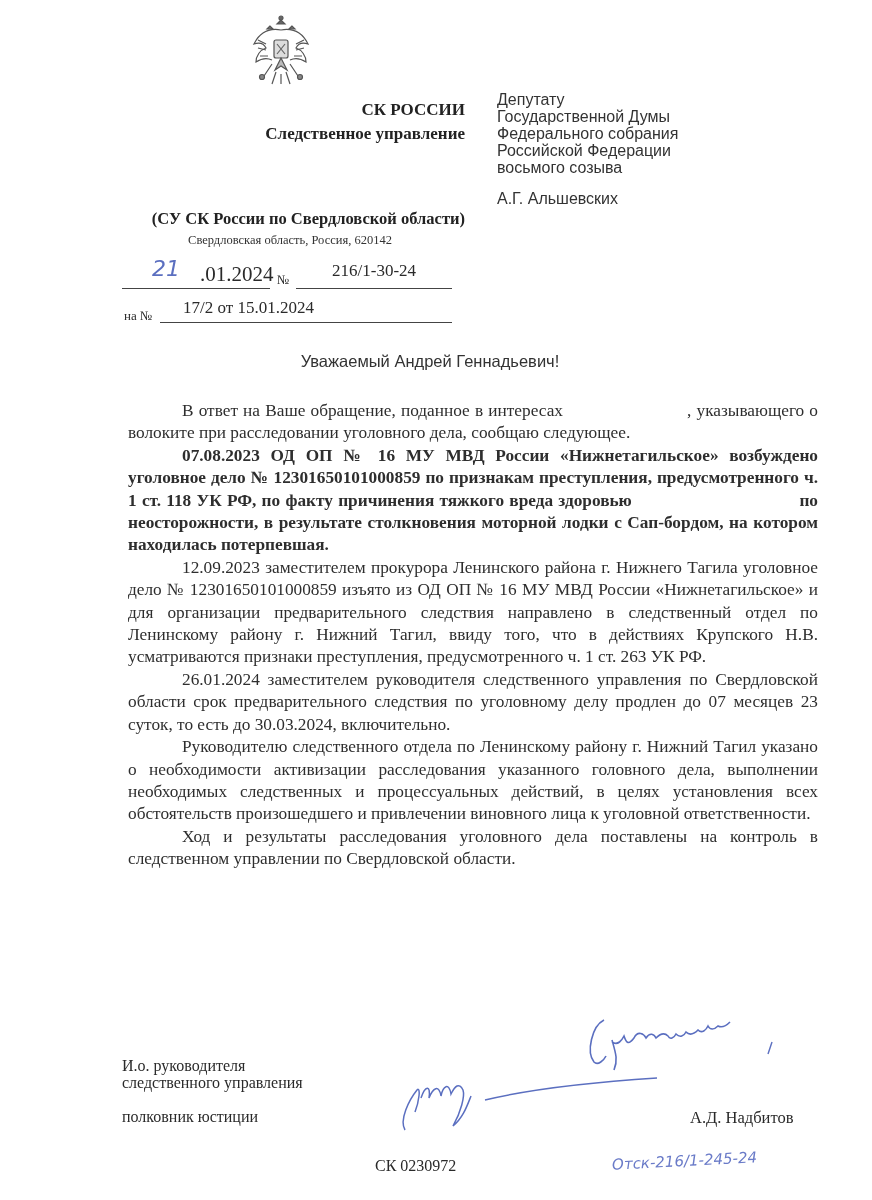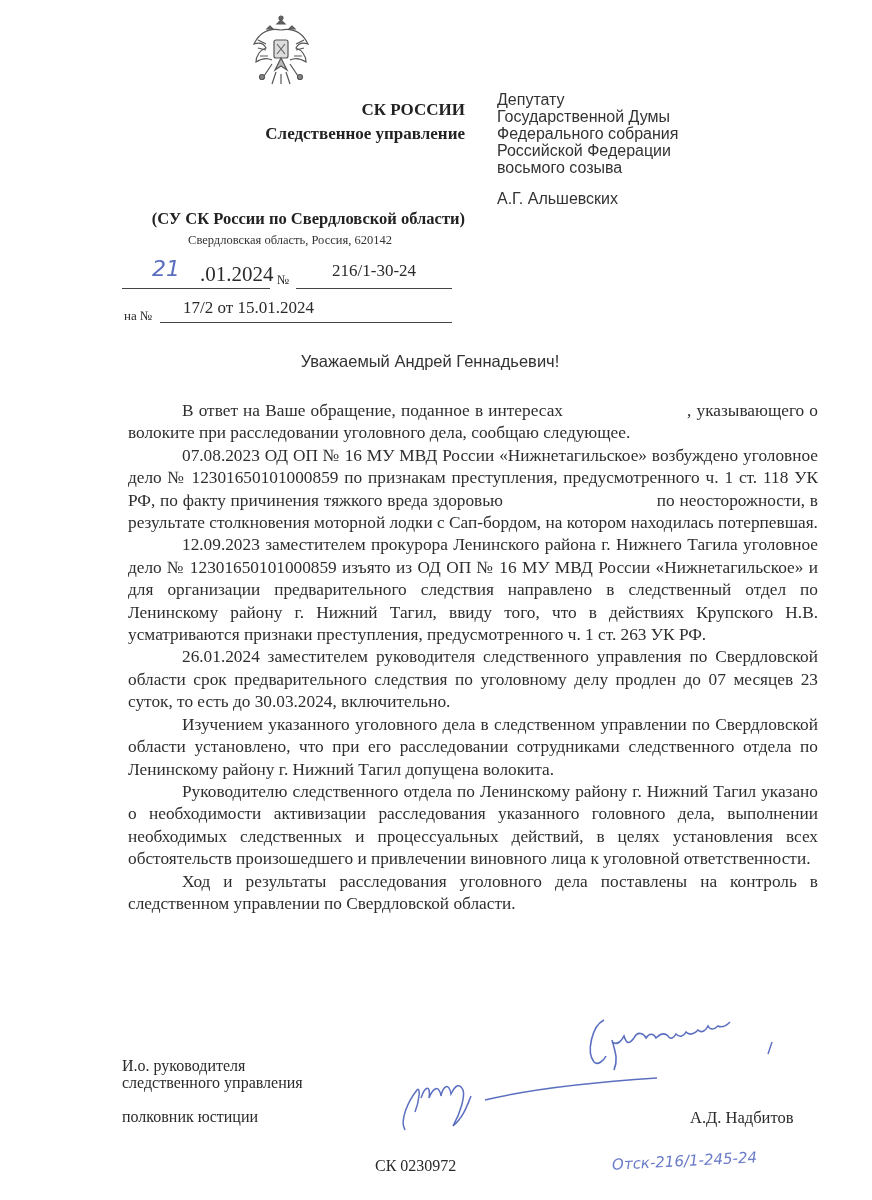--- a/index.html
+++ b/index.html
@@ -84,24 +84,23 @@
   <div>Федерального собрания</div>
   <div>Российской Федерации</div>
   <div>восьмого созыва</div>
   <div class="name">А.Г. Альшевских</div>
 </div>
 
 <div class="abs salutation">Уважаемый Андрей Геннадьевич!</div>
 
 <div class="abs body-text">
   <p style="white-space:pre-wrap;">В ответ на Ваше обращение, поданное в интересах                        , указывающего о волоките при расследовании уголовного дела, сообщаю следующее.</p>
-  <p style="white-space:pre-wrap;">07.08.2023 ОД ОП № 16 МУ МВД России «Нижнетагильское» возбуждено уголовное дело № 12301650101000859 по признакам преступления, предусмотренного ч. 1 ст. 118 УК РФ, по факту причинения тяжкого вреда здоровью                                по неосторожности, в результате столкновения моторной лодки с Сап-бордом, на котором находилась потерпевшая.</p>
+  <p style="white-space:pre-wrap;font-weight:bold;">07.08.2023 ОД ОП № 16 МУ МВД России «Нижнетагильское» возбуждено уголовное дело № 12301650101000859 по признакам преступления, предусмотренного ч. 1 ст. 118 УК РФ, по факту причинения тяжкого вреда здоровью                                по неосторожности, в результате столкновения моторной лодки с Сап-бордом, на котором находилась потерпевшая.</p>
   <p>12.09.2023 заместителем прокурора Ленинского района г. Нижнего Тагила уголовное дело № 12301650101000859 изъято из ОД ОП № 16 МУ МВД России «Нижнетагильское» и для организации предварительного следствия направлено в следственный отдел по Ленинскому району г. Нижний Тагил, ввиду того, что в действиях Крупского Н.В. усматриваются признаки преступления, предусмотренного ч. 1 ст. 263 УК РФ.</p>
   <p>26.01.2024 заместителем руководителя следственного управления по Свердловской области срок предварительного следствия по уголовному делу продлен до 07 месяцев 23 суток, то есть до 30.03.2024, включительно.</p>
-  <p>Изучением указанного уголовного дела в следственном управлении по Свердловской области установлено, что при его расследовании сотрудниками следственного отдела по Ленинскому району г. Нижний Тагил допущена волокита.</p>
   <p>Руководителю следственного отдела по Ленинскому району г. Нижний Тагил указано о необходимости активизации расследования указанного головного дела, выполнении необходимых следственных и процессуальных действий, в целях установления всех обстоятельств произошедшего и привлечении виновного лица к уголовной ответственности.</p>
   <p>Ход и результаты расследования уголовного дела поставлены на контроль в следственном управлении по Свердловской области.</p>
 </div>
 
 <div class="sig" style="left:582px; top:1012px;">
   <svg width="220" height="60" viewBox="0 0 220 60">
     <path d="M22 8 C10 14 4 40 12 50 C16 54 22 48 24 44" fill="none" stroke="#5b6fc0" stroke-width="1.6"></path>
     <path d="M30 28 c4 14 6 20 2 30 M30 30 c6 4 10 -2 12 -6 c2 6 4 10 10 2 c4 -8 10 -4 12 0 c4 -6 8 -4 10 0 c4 -4 8 -6 12 -2 c2 4 6 2 8 -2 c4 4 8 2 10 -2 c4 4 8 2 12 -2 c4 4 8 0 10 -4 c2 4 6 4 10 0 c4 2 8 0 12 -4" fill="none" stroke="#5b6fc0" stroke-width="1.6"></path>
     <path d="M190 30 l-4 12" stroke="#5b6fc0" stroke-width="1.4"></path>
   </svg>

